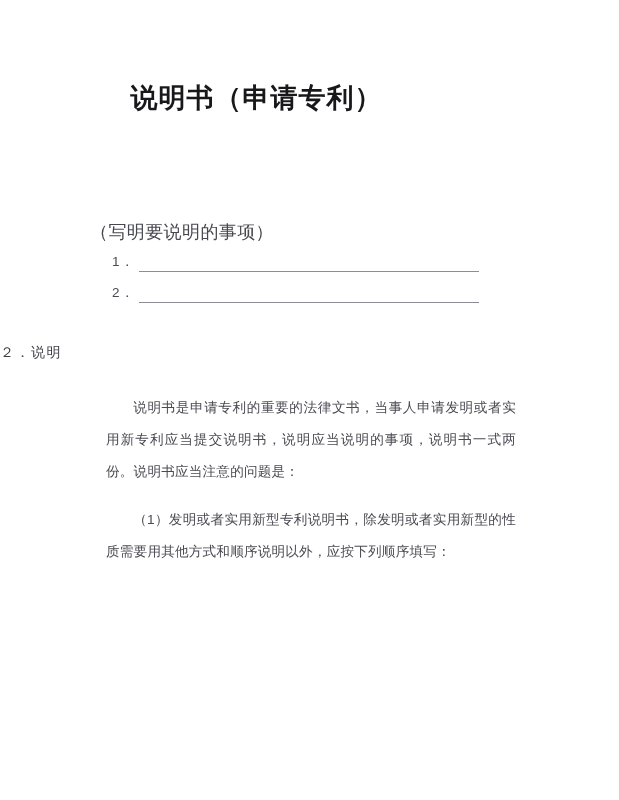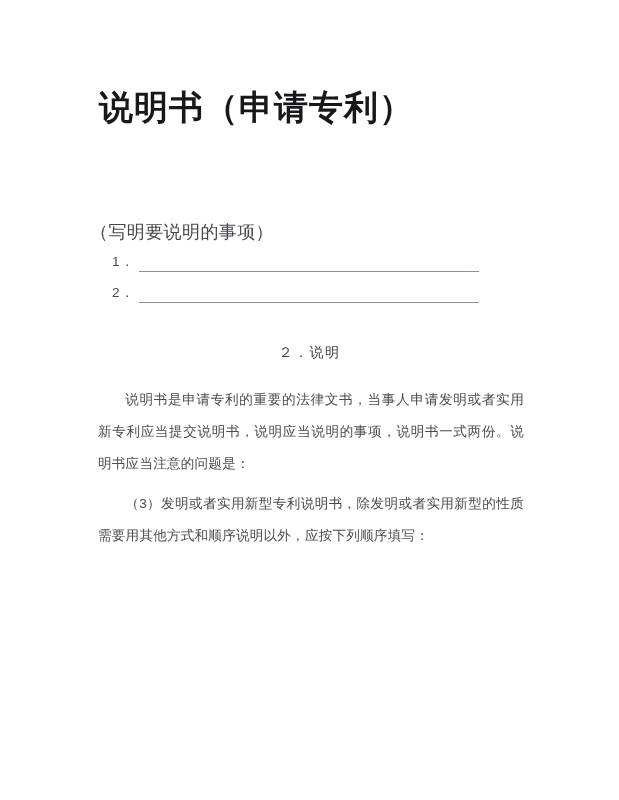--- a/index.html
+++ b/index.html
@@ -23,21 +23,21 @@
   }
 
   
   .doc-title {
     position: absolute;
     top: 64px;
     left: 0;
     width: 513px;
     text-align: center;
     font-family: "Liberation Serif", "DejaVu Serif", serif;
-    font-size: 34px;
+    font-size: 27px;
     font-weight: 700;
     color: #18181b;
     letter-spacing: 1px;
     line-height: 1.25;
   }
 
   
   .note-line {
     position: absolute;
     top: 220px;
@@ -74,36 +74,35 @@
     margin-left: 4px;
     border-bottom: 1px solid #8d8d95;
   }
 
   
   .section-heading {
     position: absolute;
     top: 343px;
     left: 0;
     width: 619px;
-    text-align: center;
     font-size: 14px;
     color: #3f3f47;
     letter-spacing: 1.5px;
     line-height: 1.4;
   }
 
   
   .body-block {
     position: absolute;
     top: 376px;
     left: 90px;
     width: 442px;
   }
   .para {
-    margin: 8px;
+    margin: 16px;
     text-indent: 2em;
     font-size: 13.6px;
     line-height: 32px;
     color: #4a4a52;
     text-align: justify;
     text-justify: inter-ideograph;
     letter-spacing: 0.2px;
   }
   .para + .para { margin-top: 0; }
 </style>
@@ -123,16 +122,16 @@
 
   <div class="blank-row row-2">
     <span class="blank-num">2．</span>
     <span class="blank-rule"></span>
   </div>
 
   <div class="section-heading">２．说明</div>
 
   <div class="body-block">
     <p class="para">说明书是申请专利的重要的法律文书，当事人申请发明或者实用新专利应当提交说明书，说明应当说明的事项，说明书一式两份。说明书应当注意的问题是：</p>
-    <p class="para">（3）发明或者实用新型专利说明书，除发明或者实用新型的性质需要用其他方式和顺序说明以外，应按下列顺序填写：</p>
+    <p class="para">（1）发明或者实用新型专利说明书，除发明或者实用新型的性质需要用其他方式和顺序说明以外，应按下列顺序填写：</p>
   </div>
 
 </div>
 
 </body></html>

